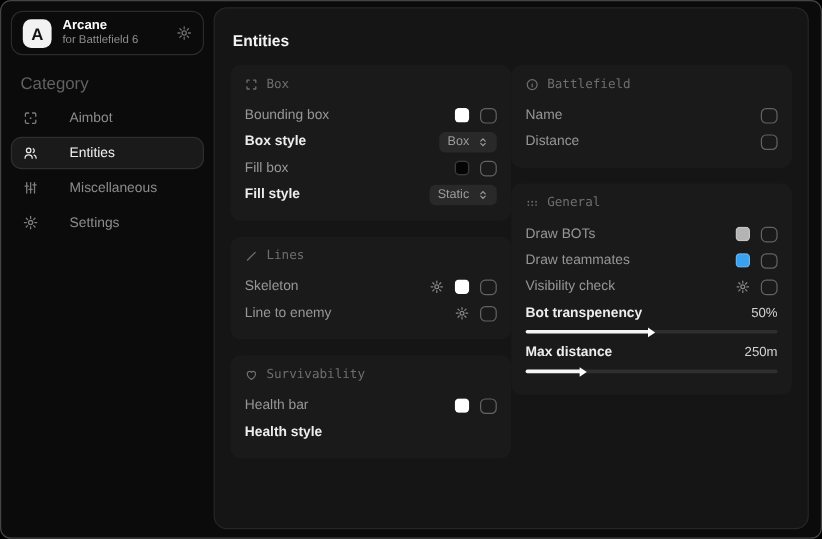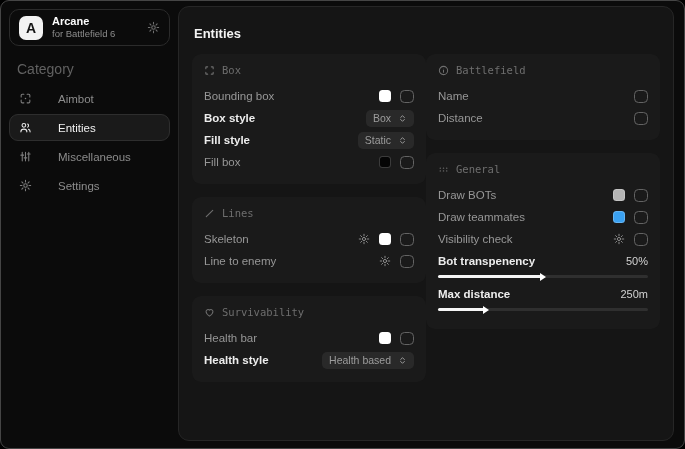--- a/index.html
+++ b/index.html
@@ -209,38 +209,38 @@
               <span>Box</span>
               <span class="dd-ico">
                 <svg width="9" height="9" viewBox="0 0 24 24" fill="none" stroke="currentColor" stroke-width="2.6" stroke-linecap="round">
                     <path d="M7 9.5 12 4.5l5 5M7 14.5l5 5 5-5"></path>
                   </svg>
               </span>
             </span>
           </div>
 
           <div class="row">
+            <span class="row-label">Fill box</span>
+            <span class="controls">
+              <span class="swatch" style="background:#050505"></span>
+              <span class="checkbox"></span>
+            </span>
+          </div>
+
+          <div class="row">
             <span class="row-label bright">Fill style</span>
             <span class="dropdown">
               <span>Static</span>
               <span class="dd-ico">
                 <svg width="9" height="9" viewBox="0 0 24 24" fill="none" stroke="currentColor" stroke-width="2.6" stroke-linecap="round">
                     <path d="M7 9.5 12 4.5l5 5M7 14.5l5 5 5-5"></path>
                   </svg>
               </span>
             </span>
           </div>
-
-          <div class="row">
-            <span class="row-label">Fill box</span>
-            <span class="controls">
-              <span class="swatch" style="background:#050505"></span>
-              <span class="checkbox"></span>
-            </span>
-          </div>
         </div>
 
         <div class="card">
           <div class="card-header">
             <span class="hdr-ico">
               <svg width="11" height="11" viewBox="0 0 24 24" fill="none" stroke="currentColor" stroke-width="2.4" stroke-linecap="round">
                   <path d="M5 19 19 5"></path>
                 </svg>
             </span>
             <span>Lines</span>
@@ -287,28 +287,20 @@
           <div class="row">
             <span class="row-label">Health bar</span>
             <span class="controls">
               <span class="swatch" style="background:#ffffff"></span>
               <span class="checkbox"></span>
             </span>
           </div>
 
           <div class="row">
             <span class="row-label bright">Health style</span>
-            <span class="dropdown">
-              <span>Health based</span>
-              <span class="dd-ico">
-                <svg width="9" height="9" viewBox="0 0 24 24" fill="none" stroke="currentColor" stroke-width="2.6" stroke-linecap="round">
-                    <path d="M7 9.5 12 4.5l5 5M7 14.5l5 5 5-5"></path>
-                  </svg>
-              </span>
-            </span>
           </div>
         </div>
 
       </div>
 
       <div class="col">
 
         <div class="card">
           <div class="card-header">
             <span class="hdr-ico">

